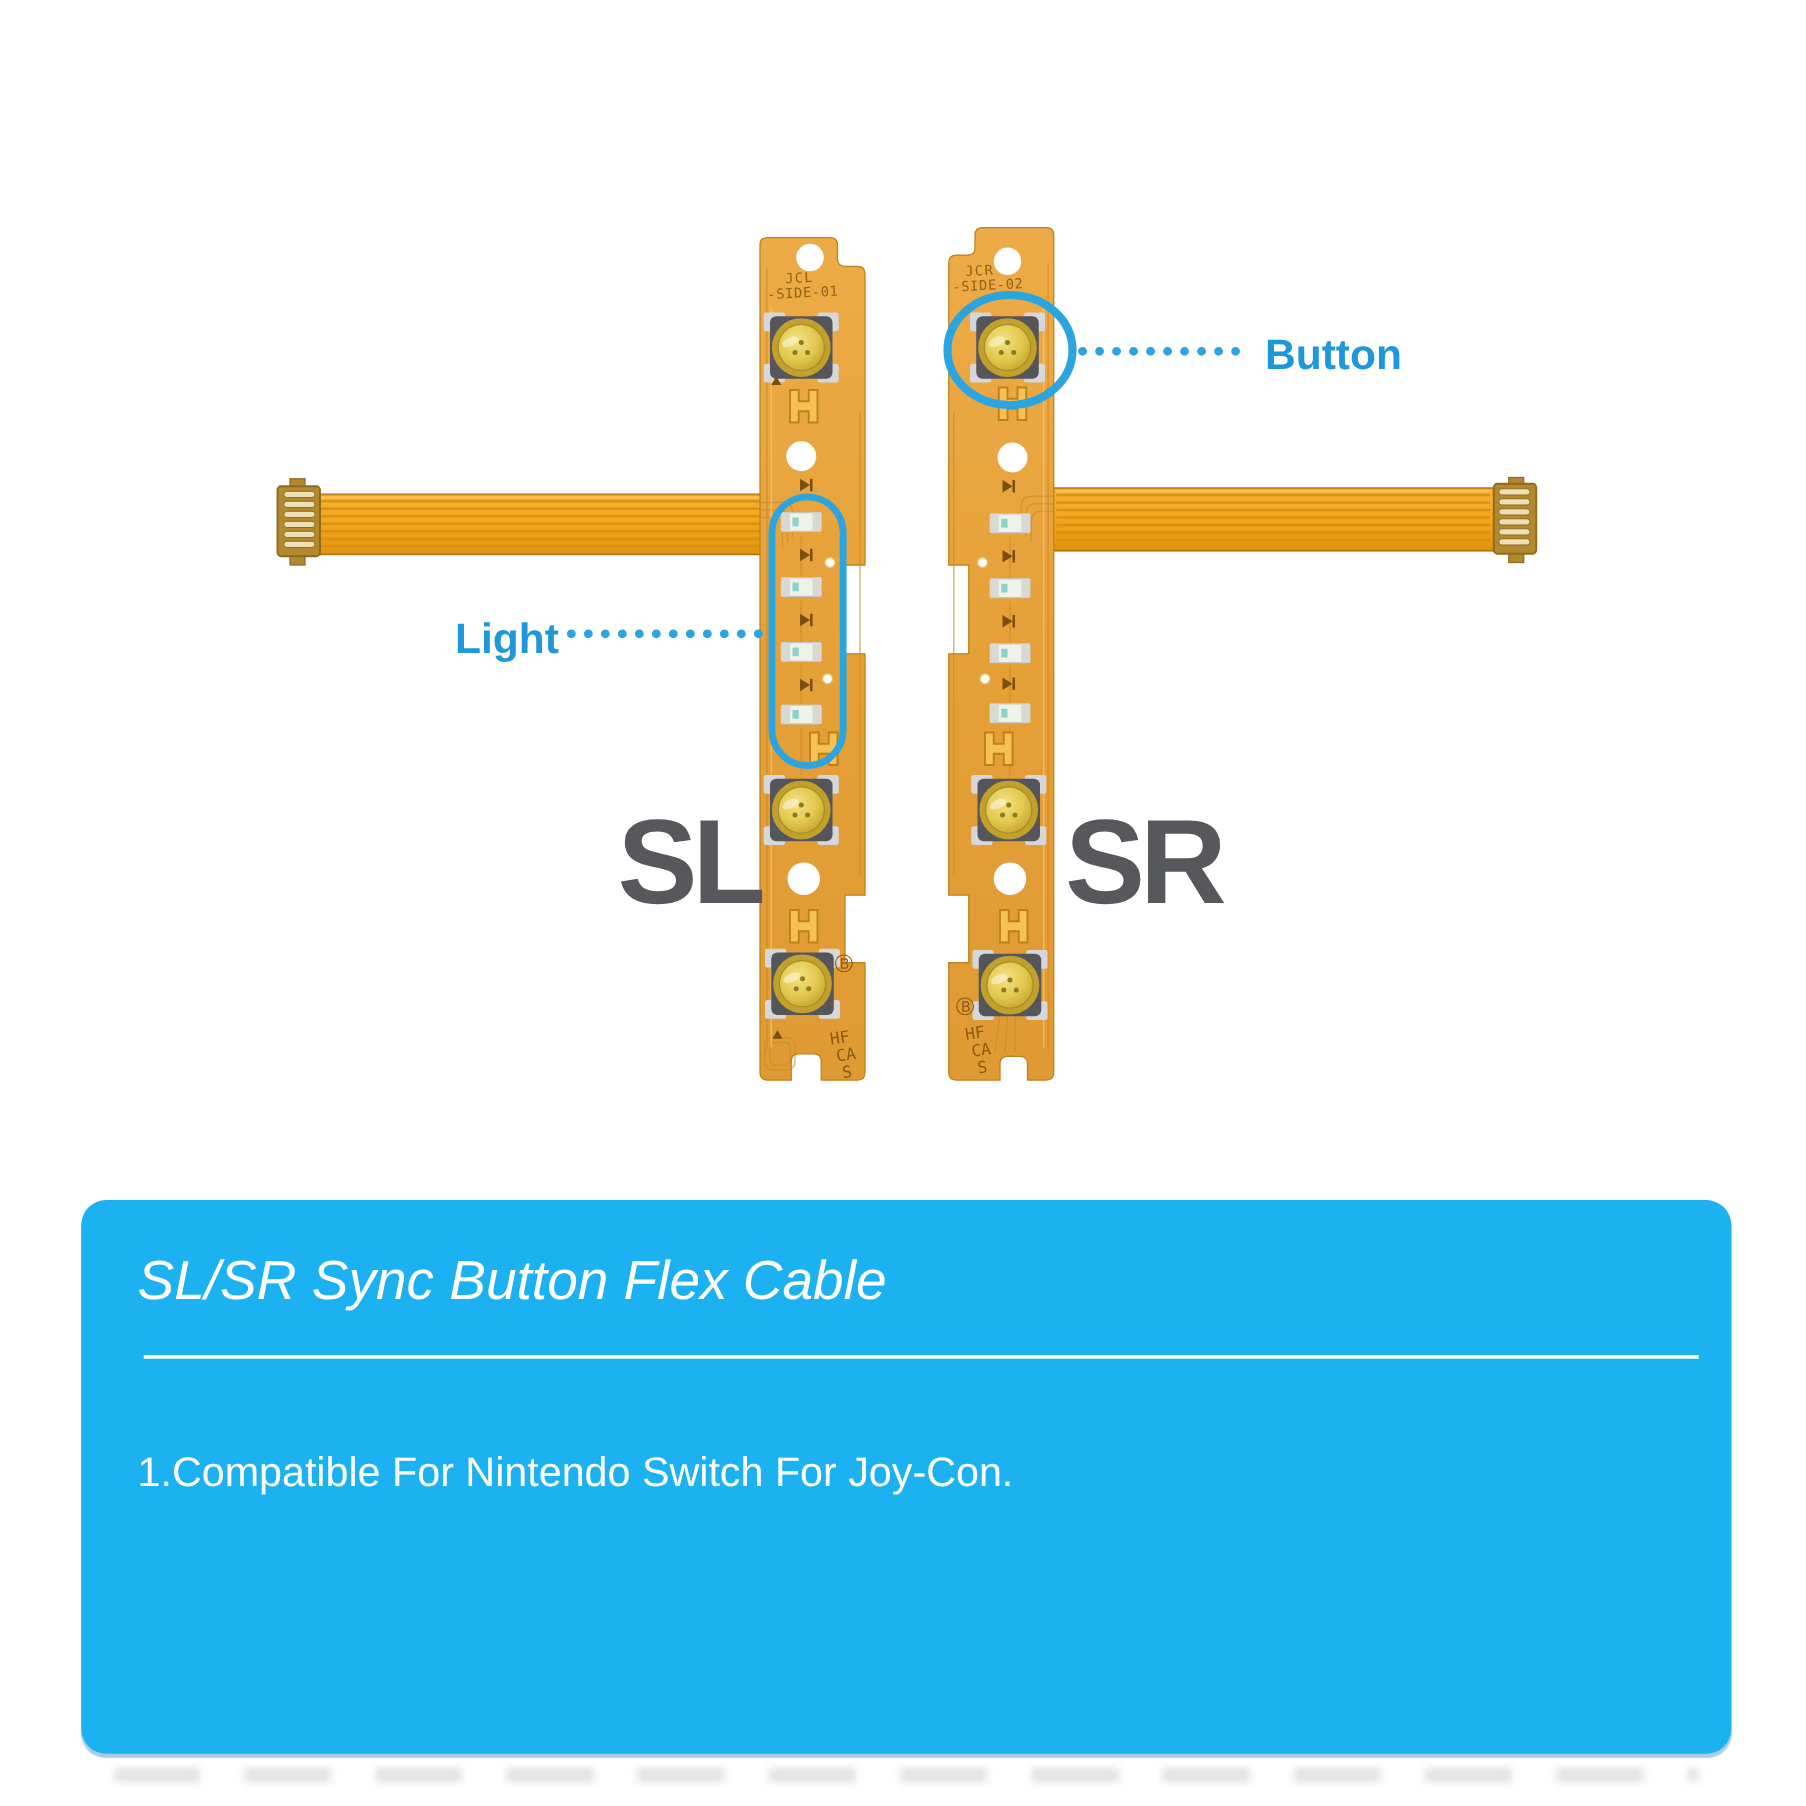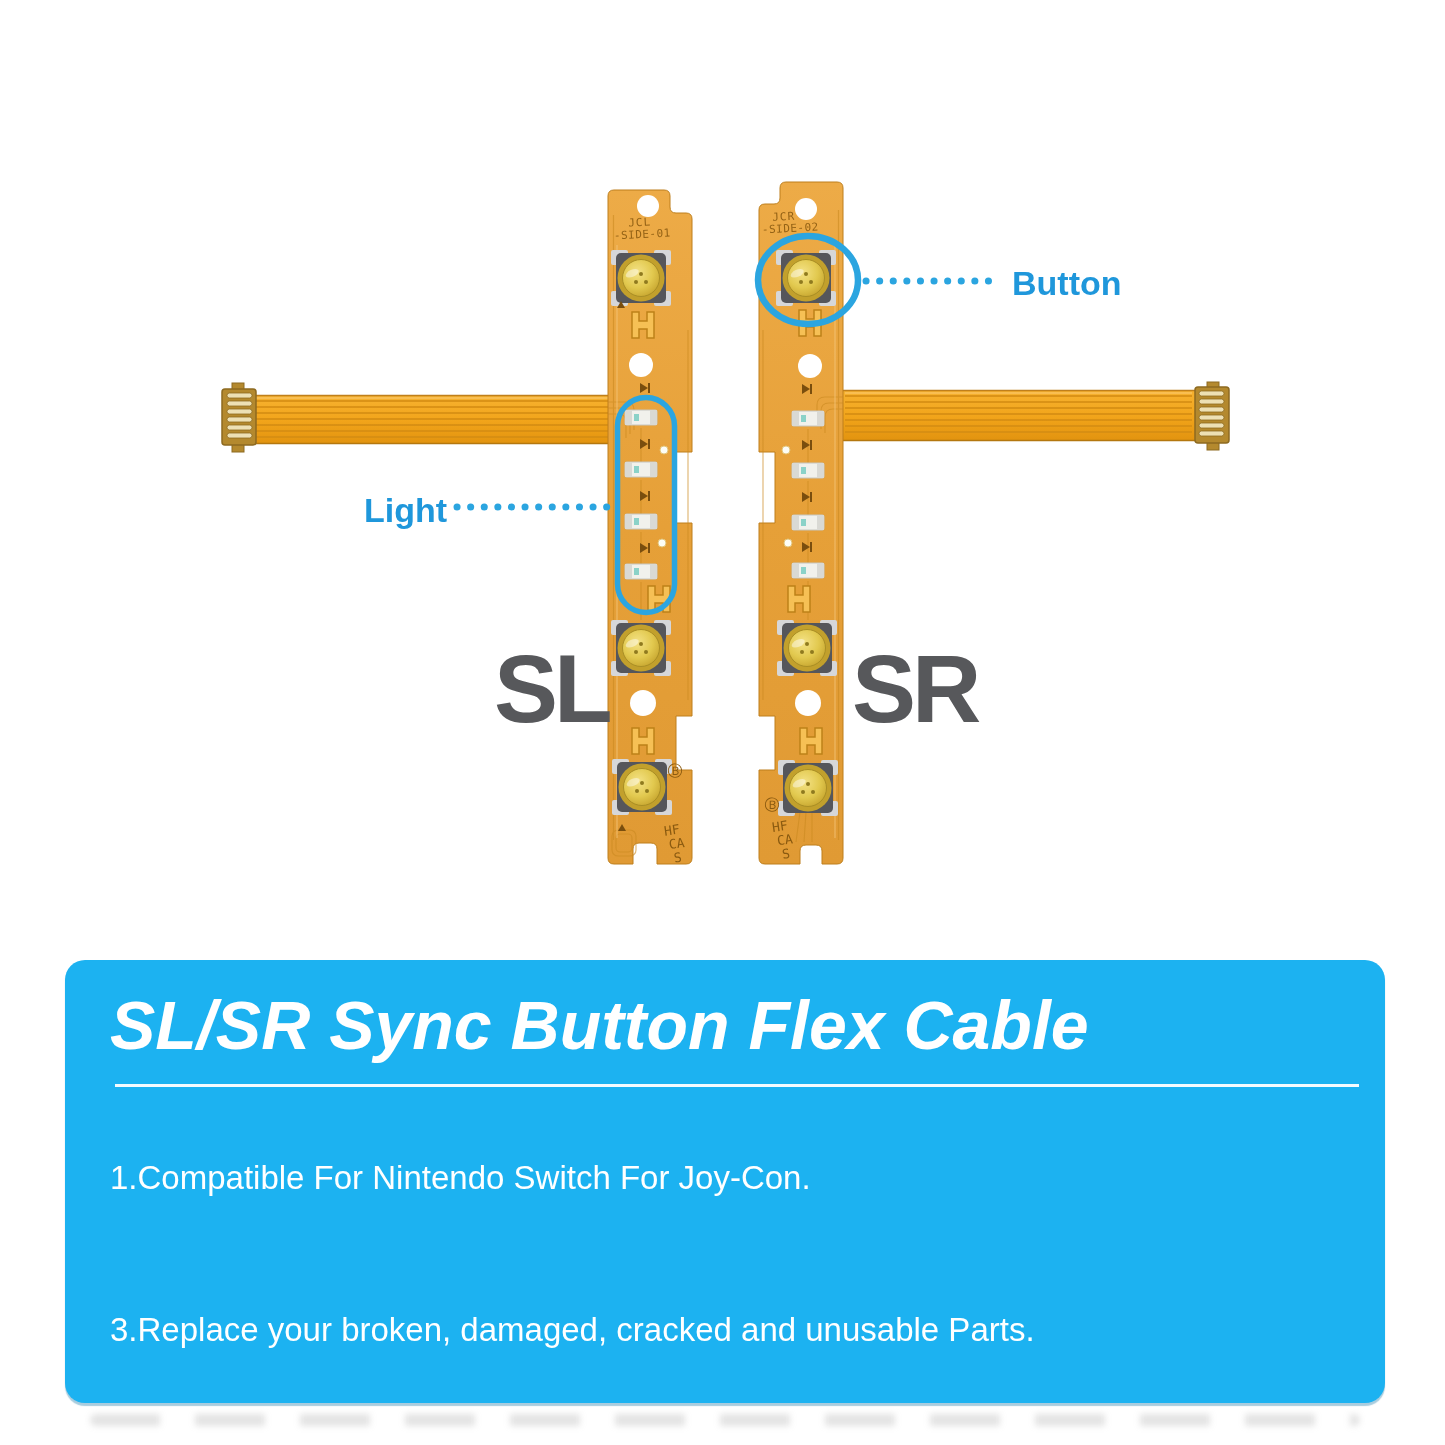--- a/index.html
+++ b/index.html
@@ -8,21 +8,21 @@
     font-family:"Liberation Sans",sans-serif;
   }
   .photo-svg{position:absolute;left:0;top:0;width:1445px;height:960px;}
   .info-box{
     position:absolute;left:65px;top:960px;width:1320px;height:443px;
     background:#1CB2F1;border-radius:20px;
     box-shadow:0 3px 1px rgba(10,110,160,0.35);
   }
   .info-title{
     position:absolute;left:45px;top:28px;
-    font-size:68px;line-height:74px;font-weight:bold;font-style:italic;
+    font-size:44px;line-height:74px;font-weight:normal;font-style:italic;
     color:#ffffff;letter-spacing:0px;white-space:nowrap;
   }
   .info-divider{
     position:absolute;left:50px;top:124px;width:1244px;height:3px;
     background:#ffffff;opacity:0.95;
   }
   .bullet{
     position:absolute;left:45px;color:#ffffff;font-size:33px;line-height:44px;white-space:nowrap;
   }
   .bullet-1{top:196px;}
@@ -291,18 +291,17 @@
       <rect x="617.5" y="397.5" width="57" height="215" rx="28.5" fill="none" stroke="#2BA5E0" stroke-width="5.5"></rect>
       <text x="364" y="522" font-size="34" font-weight="bold" fill="#1F97DB">Light</text>
       <line x1="457" y1="507" x2="612" y2="507" stroke="#2BA5E0" stroke-width="7" stroke-linecap="round" stroke-dasharray="0.1 13.5"></line>
     </g>
   </svg>
 
   <div class="info-box">
     <div class="info-title">SL/SR Sync Button Flex Cable</div>
     <div class="info-divider"></div>
     <div class="bullet bullet-1">1.Compatible For Nintendo Switch For Joy-Con.</div>
-    <div class="bullet bullet-3">3.Replace your broken, damaged, cracked and unusable Parts.</div>
   </div>
 
   <div class="reflection"></div>
 
 </div>
 
 </body></html>

